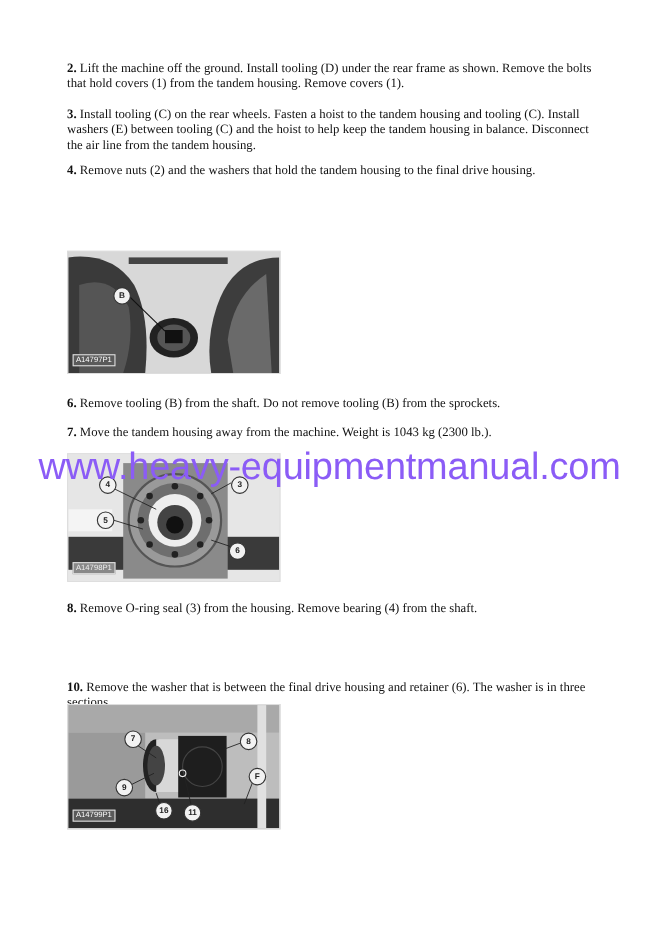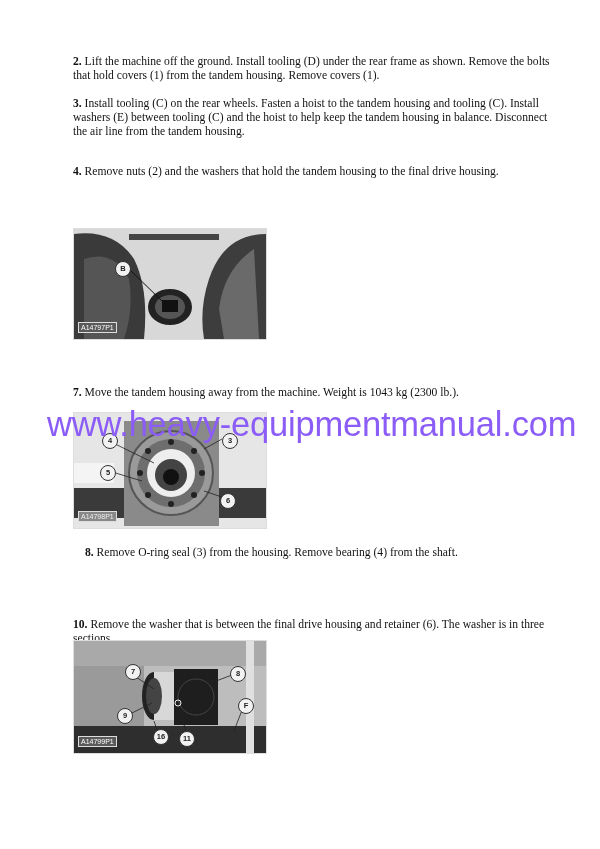--- a/index.html
+++ b/index.html
@@ -1,18 +1,18 @@
 <!DOCTYPE html>
 <html><head>
 <meta charset="utf-8">
 <style>
   html, body { margin: 0; padding: 0; background: #ffffff; }
   body { width: 600px; height: 849px; position: relative; overflow: hidden;
          font-family: "Liberation Serif", "DejaVu Serif", serif; color: #111; }
-  .page { position: absolute; left: 12px; top: 0; width: 538px; height: 849px; }
+  .page { position: absolute; left: 0; top: 0; width: 538px; height: 849px; }
   .para { position: absolute; left: 61px; width: 480px; font-size: 11.6px; line-height: 14px; margin: 0; }
   .para b { font-weight: bold; }
   .fig { position: absolute; left: 61px; width: 192px; border: 1px solid #ddd; background: #cfcfcf; overflow: hidden; }
   .fig svg { display: block; }
   .fig-label { position: absolute; left: 4px; bottom: 6px; font-family: "Liberation Sans", sans-serif;
                font-size: 7px; color: #fff; background: #5a5a5a; border: 1px solid #ddd; padding: 0 2px; line-height: 9px; }
   .callout { position: absolute; width: 14px; height: 14px; border-radius: 50%; background: #f2f2f2;
              border: 1px solid #333; font-family: "Liberation Sans", sans-serif; font-size: 7.5px; font-weight: bold;
              text-align: center; line-height: 14px; color: #222; }
   .watermark { position: absolute; left: 35px; top: 404px; font-family: "Liberation Sans", sans-serif;
@@ -20,41 +20,42 @@
 </style>
 </head>
 <body>
 
 <div class="page">
 
   <p class="para" style="top:55px;"><b>2.</b><span> Lift the machine off the ground. Install tooling (D) under the rear frame as shown. Remove the bolts that hold covers (1) from the tandem housing. Remove covers (1).</span></p>
 
   <p class="para" style="top:97px;"><b>3.</b><span> Install tooling (C) on the rear wheels. Fasten a hoist to the tandem housing and tooling (C). Install washers (E) between tooling (C) and the hoist to help keep the tandem housing in balance. Disconnect the air line from the tandem housing.</span></p>
 
-  <p class="para" style="top:148px;margin-top:17px;"><b>4.</b><span> Remove nuts (2) and the washers that hold the tandem housing to the final drive housing.</span></p>
+  <p class="para" style="top:148px;"><b>4.</b><span> Remove nuts (2) and the washers that hold the tandem housing to the final drive housing.</span></p>
 
 
 
   <div class="fig" style="top:228px; height:110px;">
     <svg width="192" height="110" viewBox="0 0 192 110">
       <rect width="192" height="110" fill="#d8d8d8"></rect>
       <rect x="55" y="5" width="90" height="6" fill="#444"></rect>
       <path d="M0 5 Q40 0 60 30 Q75 60 70 110 L0 110 Z" fill="#3a3a3a"></path>
       <path d="M10 30 Q40 20 55 50 Q60 80 50 110 L10 110 Z" fill="#555"></path>
       <path d="M192 5 Q150 5 135 50 Q125 80 130 110 L192 110 Z" fill="#3d3d3d"></path>
       <path d="M180 20 Q150 40 145 80 L150 110 L185 110 Z" fill="#6a6a6a"></path>
       <ellipse cx="96" cy="78" rx="22" ry="18" fill="#222"></ellipse>
       <ellipse cx="96" cy="78" rx="15" ry="12" fill="#555"></ellipse>
       <rect x="88" y="71" width="16" height="12" fill="#111"></rect>
       <line x1="55" y1="40" x2="88" y2="72" stroke="#111" stroke-width="1"></line>
     </svg>
     <div class="callout" style="left:41px; top:32px;">B</div>
     <div class="fig-label">A14797P1</div>
   </div>
 
+  <p class="para" style="top:360px;"><b>6.</b><span> Remove tooling (B) from the shaft. Do not remove tooling (B) from the sprockets.</span></p>
 
   <p class="para" style="top:386px;"><b>7.</b><span> Move the tandem housing away from the machine. Weight is 1043 kg (2300 lb.).</span></p>
 
   <div class="fig" style="top:412px; height:115px; background:#e8e8e8;">
     <svg width="192" height="115" viewBox="0 0 192 115">
       <rect width="192" height="115" fill="#e6e6e6"></rect>
       <rect x="0" y="50" width="40" height="20" fill="#f4f4f4"></rect>
       <rect x="0" y="75" width="192" height="30" fill="#3a3a3a"></rect>
       <rect x="50" y="8" width="95" height="105" fill="#8a8a8a"></rect>
       <circle cx="97" cy="60" r="42" fill="#9a9a9a" stroke="#555" stroke-width="2"></circle>
@@ -81,21 +82,21 @@
     </svg>
     <div class="callout" style="left:28px; top:20px;">4</div>
     <div class="callout" style="left:148px; top:20px;">3</div>
     <div class="callout" style="left:26px; top:52px;">5</div>
     <div class="callout" style="left:146px; top:80px;">6</div>
     <div class="fig-label" style="background:#888; color:#eee;">A14798P1</div>
   </div>
 
   <div class="watermark">www.heavy-equipmentmanual.com</div>
 
-  <p class="para" style="top:546px;margin-left:12px;"><b>8.</b><span> Remove O-ring seal (3) from the housing. Remove bearing (4) from the shaft.</span></p>
+  <p class="para" style="top:546px;"><b>8.</b><span> Remove O-ring seal (3) from the housing. Remove bearing (4) from the shaft.</span></p>
 
 
   <p class="para" style="top:598px;margin-top:20px;"><b>10.</b><span> Remove the washer that is between the final drive housing and retainer (6). The washer is in three sections.</span></p>
 
   <div class="fig" style="top:640px; height:112px;">
     <svg width="192" height="112" viewBox="0 0 192 112">
       <rect width="192" height="112" fill="#bdbdbd"></rect>
       <rect x="0" y="0" width="192" height="25" fill="#a9a9a9"></rect>
       <rect x="0" y="25" width="70" height="60" fill="#9a9a9a"></rect>
       <rect x="0" y="85" width="192" height="27" fill="#2e2e2e"></rect>

